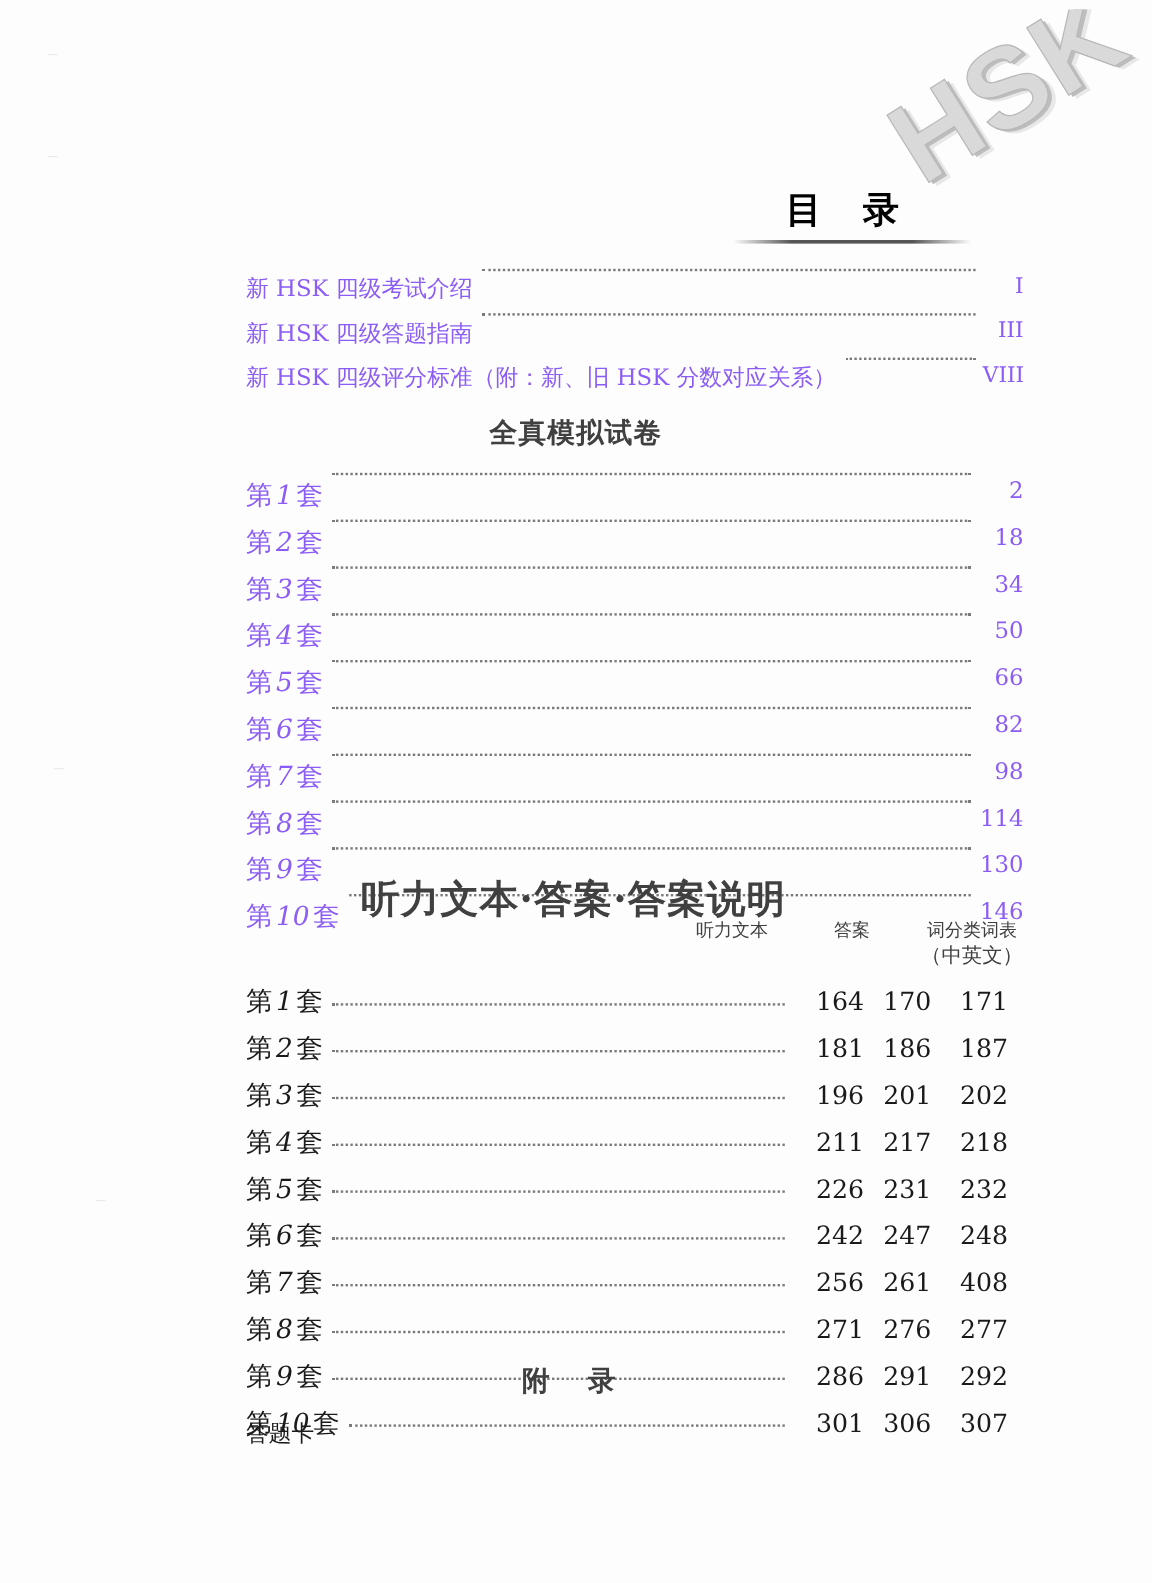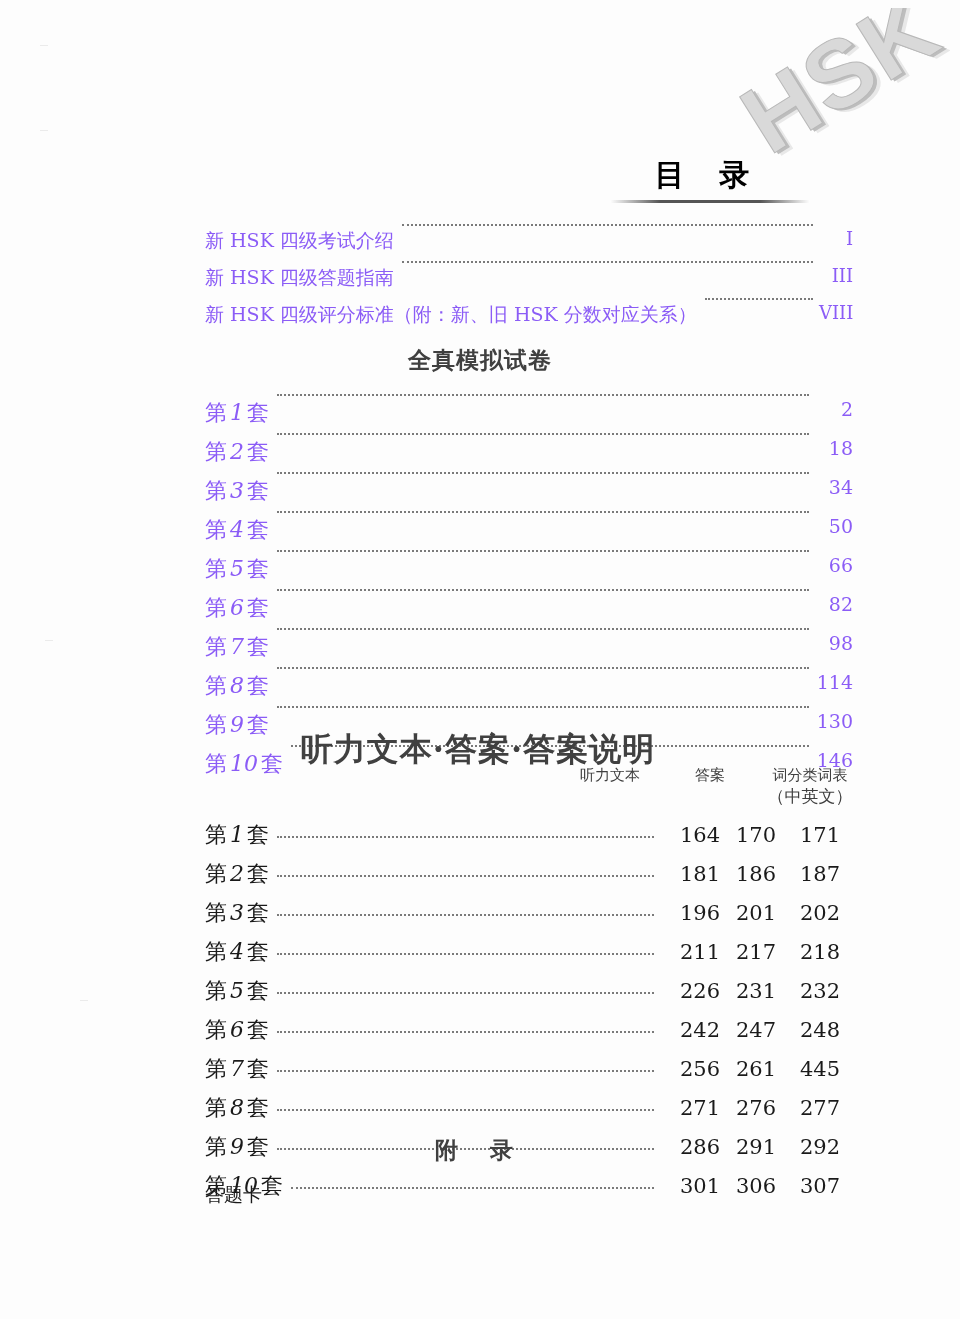--- a/index.html
+++ b/index.html
@@ -406,21 +406,21 @@
 
     <div class="row2">
       <span class="lead-wrap">
         <span class="set-label">
           <span>第</span><span class="num">7</span><span>套</span>
         </span>
         <span class="leader"></span>
       </span>
       <span class="pg2 first">256</span>
       <span class="pg2">261</span>
-      <span class="pg2">445</span>
+      <span class="pg2">408</span>
     </div>
 
     <div class="row2">
       <span class="lead-wrap">
         <span class="set-label">
           <span>第</span><span class="num">8</span><span>套</span>
         </span>
         <span class="leader"></span>
       </span>
       <span class="pg2 first">271</span>

